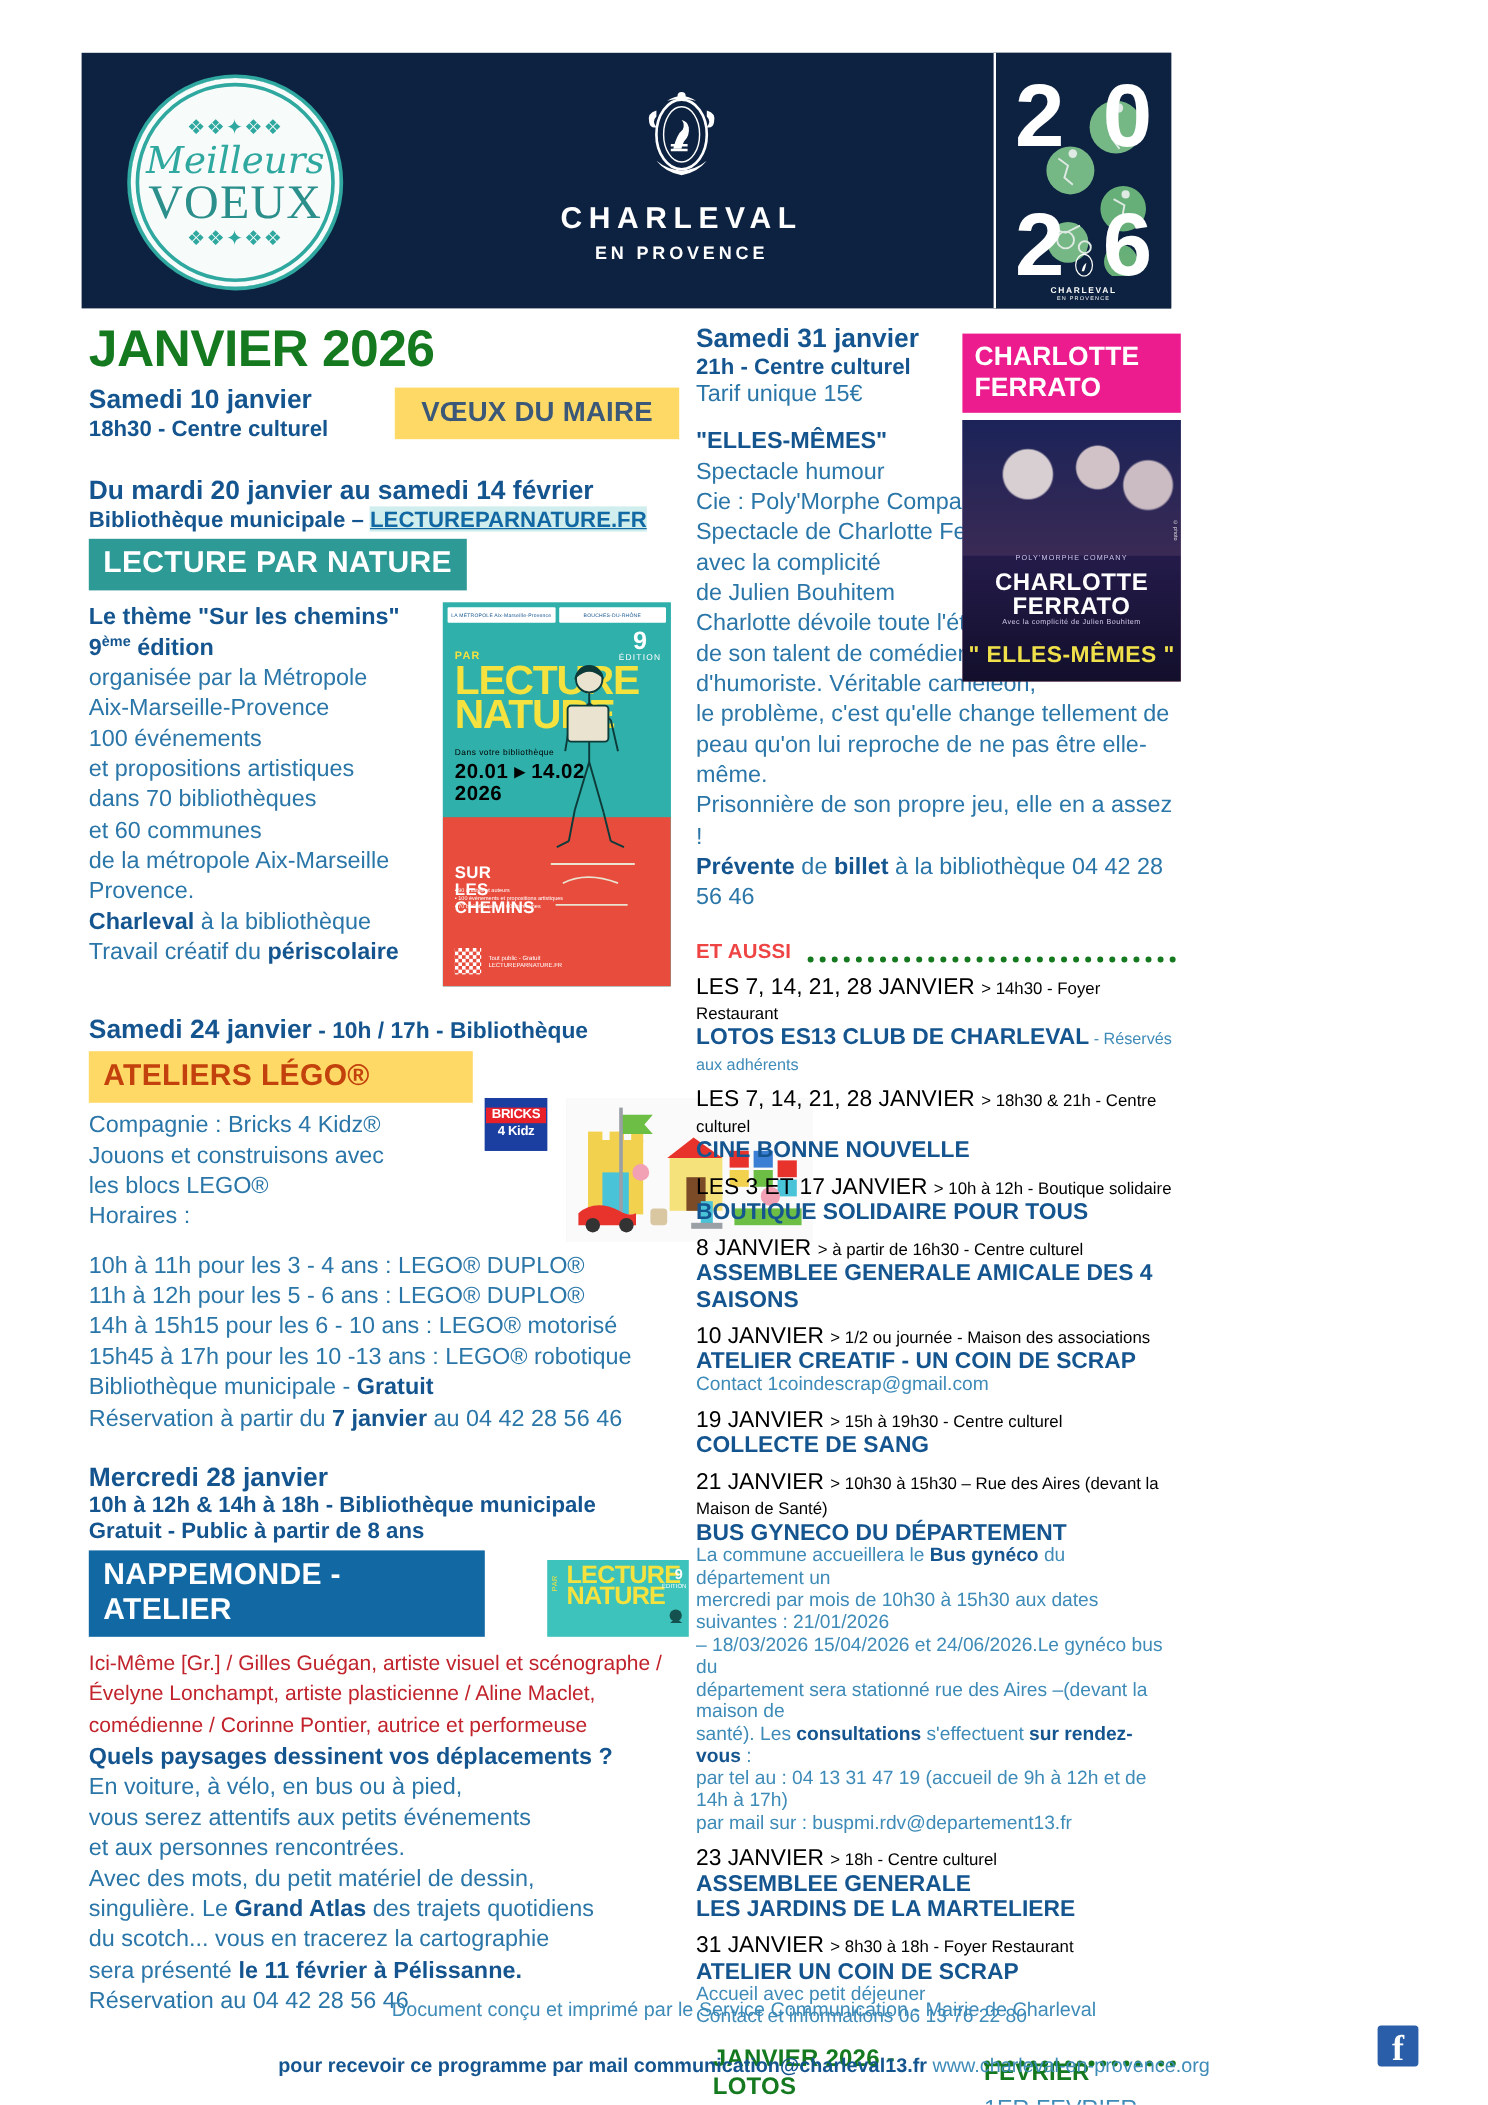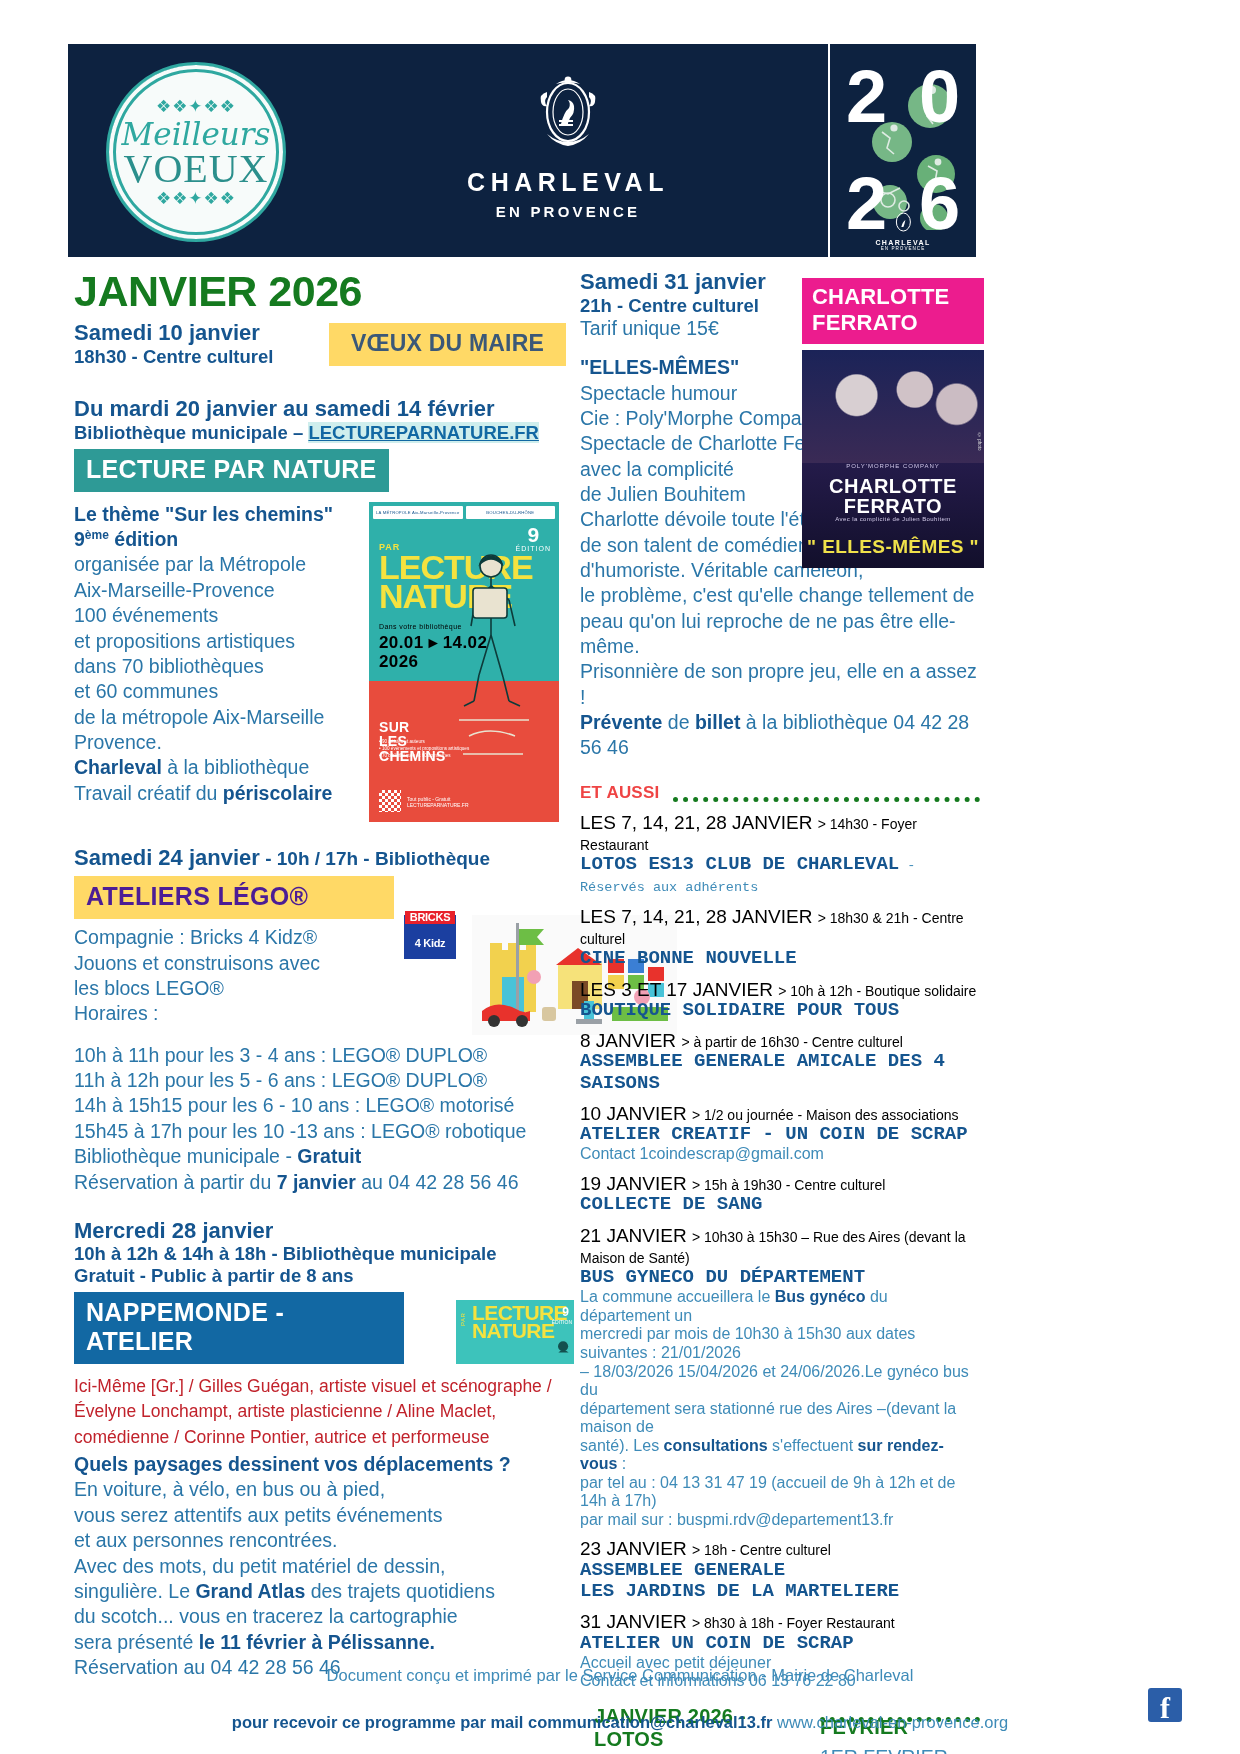--- a/index.html
+++ b/index.html
@@ -95,21 +95,21 @@
     display:inline-block; background:#ffd966; color:#3b5878;
     font-size: 23px; font-weight: 700; padding: 7px 22px 9px 22px;
     letter-spacing: 0.2px;
   }
   .bar {
     color:#fff; font-size: 25px; font-weight: 700;
     padding: 6px 12px 8px 12px; letter-spacing: 0.3px;
   }
   .bar-teal { background:#2e9a96; }
   .bar-blue { background:#1268a3; }
-  .bar-yellow { background:#ffd966; color:#4c1d95; }
+  .bar-yellow { background:#ffd966; color:#c2410c; }
 
   .body-txt {
     color:#2a76a8; font-size: 19.5px; line-height: 1.30;
     font-weight: 400;
   }
   .body-txt b, .body-txt strong { color:#15558f; font-weight: 700; }
   .red-txt { color:#c1222b; font-size: 17.5px; line-height: 1.45; }
   .link-ul {
     color:#1268a3; font-weight:700; text-decoration: underline;
     background:#cfeeed;
@@ -166,21 +166,21 @@
               font-size:5px; line-height:1.3;}
 
   
   .b4k {
     width: 52px; height: 44px; background:#1b3fa0; border:1px solid #1b3fa0;
     display:flex; flex-direction:column; align-items:center; justify-content:center;
     flex:none; line-height:1;
   }
   .b4k .l1{background:#e8202a;color:#fff;font-size:11px;font-weight:700;
            width:100%;text-align:center;padding:1px 0;letter-spacing:-.3px;}
-  .b4k .l2{color:#fff;font-size:11px;font-weight:700;padding:14px 0;letter-spacing:-.3px;}
+  .b4k .l2{color:#fff;font-size:11px;font-weight:700;padding:2px 0;letter-spacing:-.3px;}
 
   
   .lpn-mini {
     width:118px; height:64px; background:#3dc3bb; position:relative; overflow:hidden; flex:none;
   }
   .lpn-mini .t { position:absolute; left:16px; top:4px; color:#f5e23f;
                  font-size:21px; font-weight:700; line-height:0.85; letter-spacing:-0.6px;}
   .lpn-mini .p { position:absolute; left:4px; top:26px; color:#f5e23f;
                  font-size:6px; letter-spacing:.5px; transform:rotate(-90deg);
                  transform-origin:left top;}
@@ -217,21 +217,21 @@
   .cf-title { position:absolute; left:0; right:0; bottom:10px; text-align:center;
               color:#f0e14a; font-size:19px; font-weight:700; letter-spacing:.4px;}
   .cf-side { position:absolute; right:2px; top:38%; color:#ddd; font-size:4.5px;
              writing-mode: vertical-rl; }
 
   
   .etaussi { color:#ef4444; font-size: 17px; font-weight:700; letter-spacing:.2px; }
   .dots { flex:1; border-top: 5px dotted #157a1f; margin: 14px 0 0 14px; height:0; }
   .ea-when { color:#000000; font-size: 19px; font-weight: 400; line-height:1.12; }
   .ea-when .small { font-size: 14px; }
-  .ea-what { color:#15558f; font-size: 19px; font-weight: 700; line-height:1.12;font-family:Liberation Mono, monospace; }
+  .ea-what { color:#15558f; font-size: 19px; font-weight: 700; line-height:1.12; }
   .ea-what .small { font-size: 13.5px; font-weight: 400; color:#3e8bb8; }
   .ea-note { color:#3e8bb8; font-size: 16px; line-height:1.16; }
   .ea-note b { color:#15558f; }
   .ea-block { margin-top: 9px; }
 
   .lotos-head { color:#157a1f; font-size: 20px; font-weight:700; letter-spacing:.2px;}
   .lt-when { color:#3e8bb8; font-size: 19.5px; line-height:1.08; }
 
   
   .footer { position:absolute; left:0; right:0; top:1666px; text-align:center; }

